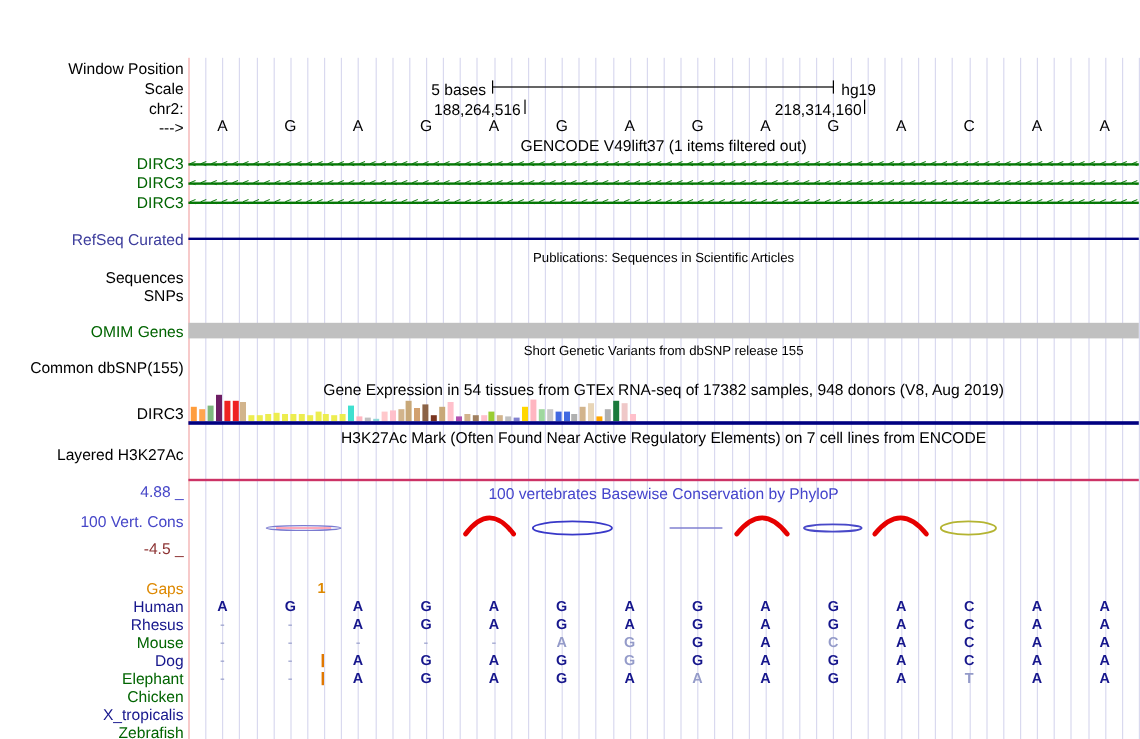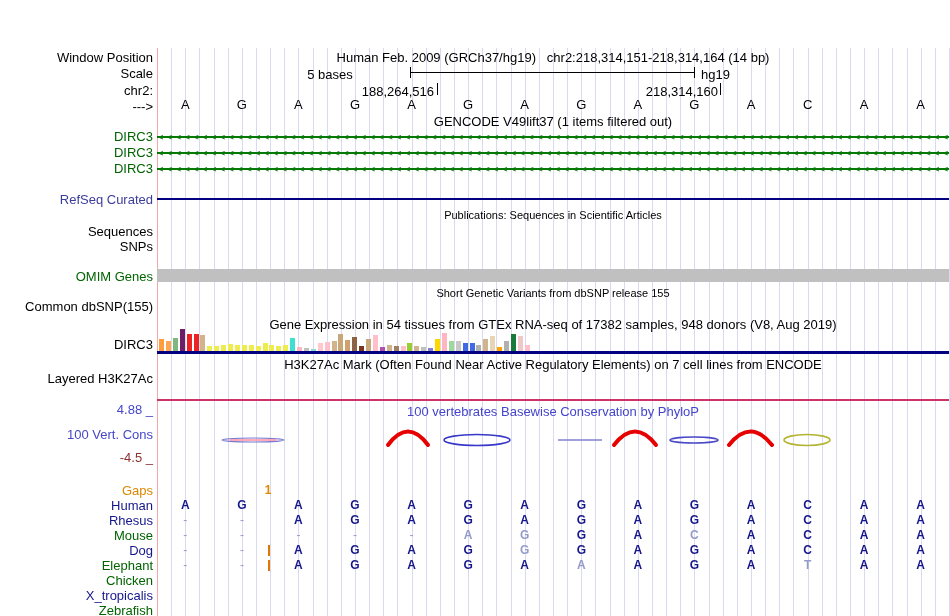--- a/index.html
+++ b/index.html
@@ -83,24 +83,23 @@
       <div class="grid" style="left:878.3px"></div>
       <div class="grid" style="left:892.4px"></div>
       <div class="grid" style="left:906.6px"></div>
       <div class="grid" style="left:920.7px"></div>
       <div class="grid" style="left:934.9px"></div>
       <div class="grid" style="left:949.0px"></div>
       <div class="pinkline" style="left:157px"></div>
     </div>
 
   <div class="lbl" style="top:3px">Window Position</div>
-  <div class="ctr" style="top:3px"><span>Human Feb. 2009 (GRCh37/hg19)</span>&nbsp;&nbsp;&nbsp;<span>chr2:218,314,151-218,314,164 (14 bp)</span></div>
 
   <div class="lbl" style="top:19px">Scale</div>
-  <div class="abs" style="top:19px;left:255px;width:150px;text-align:center;font-size:13px">5 bases</div>
+  <div class="abs" style="top:19px;left:255px;width:150px;text-align:right;font-size:13px">5 bases</div>
   <div class="abs" style="top:24px;left:410px;width:285px;height:1px;background:#000"></div>
   <div class="tick" style="top:19px;left:410px;height:11px"></div>
   <div class="tick" style="top:19px;left:694px;height:11px"></div>
   <div class="abs" style="top:19px;left:701px;font-size:13px">hg19</div>
 
   <div class="lbl" style="top:36px">chr2:</div>
   <div class="abs" style="top:36px;left:286px;width:148px;text-align:right;font-size:13px">188,264,516</div>
   <div class="tick" style="top:35px;left:437px;height:12px"></div>
   <div class="abs" style="top:36px;left:570px;width:148px;text-align:right;font-size:13px">218,314,160</div>
   <div class="tick" style="top:35px;left:720px;height:12px"></div>

